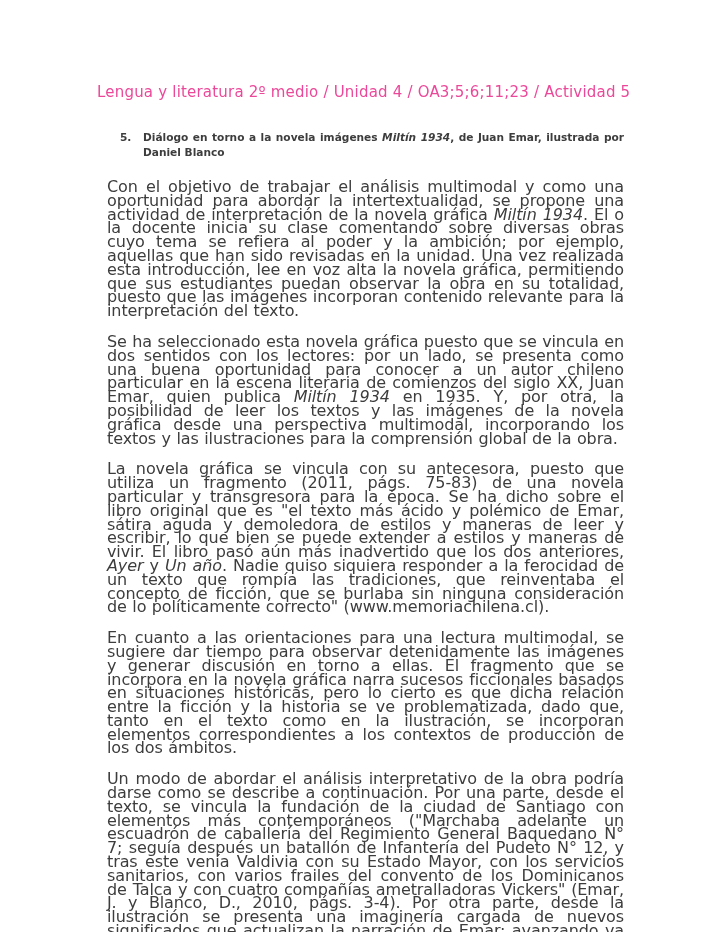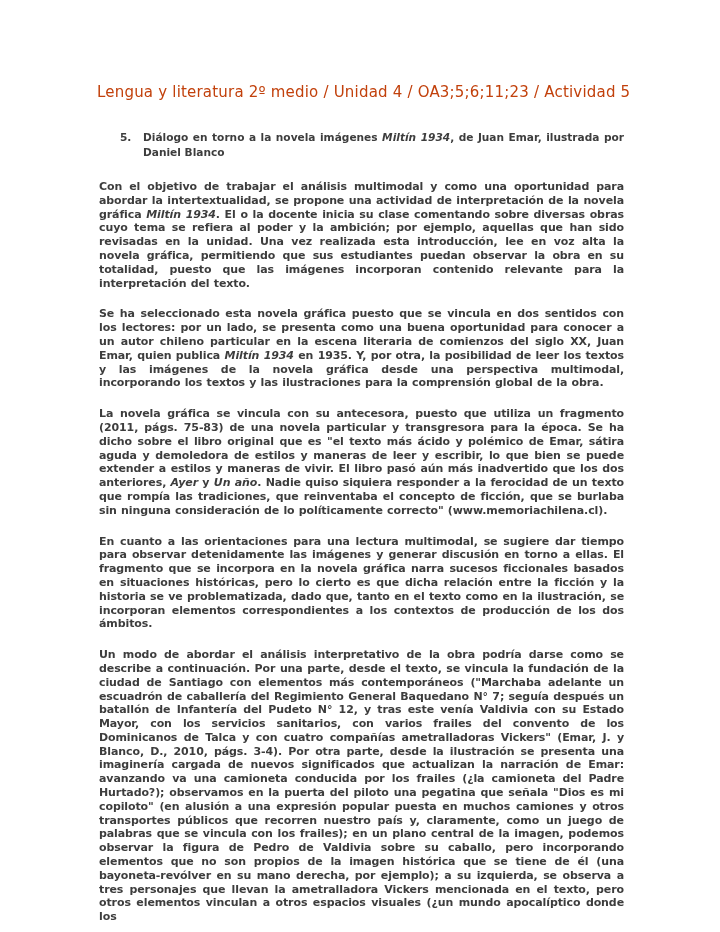--- a/index.html
+++ b/index.html
@@ -15,21 +15,21 @@
     position: relative;
     overflow: hidden;
   }
   .content {
     position: absolute;
     left: 97px;
     top: 83px;
     width: 527px;
   }
   .doc-header {
-    color: #c2410c;
+    color: #ec4899;
     font-size: 15px;
     line-height: 18px;
     letter-spacing: 0.2px;
     margin-bottom: 29px;
     white-space: nowrap;
   }
   .activity-title {
     display: flex;
     font-weight: bold;
     font-size: 10.6px;
@@ -38,27 +38,26 @@
     margin-bottom: 21px;
   }
   .activity-title .num {
     flex: 0 0 23px;
   }
   .activity-title .title-text {
     flex: 1 1 auto;
     text-align: justify;
   }
   .body-paragraphs p {
-    margin: 0 0 17px 2px;
-    font-size: 11px;
+    margin: 0 0 17px 10px;
+    font-size: 16px;
     line-height: 13.8px;
     letter-spacing: -0.1px;
     word-spacing: 0.5px;
     text-align: justify;
-    font-weight: bold;
   }
   em { font-style: italic; }
 </style>
 </head>
 <body>
 
 <div class="content">
 
   <div class="doc-header">Lengua y literatura 2º medio / Unidad 4 / OA3;5;6;11;23 / Actividad 5</div>
 

